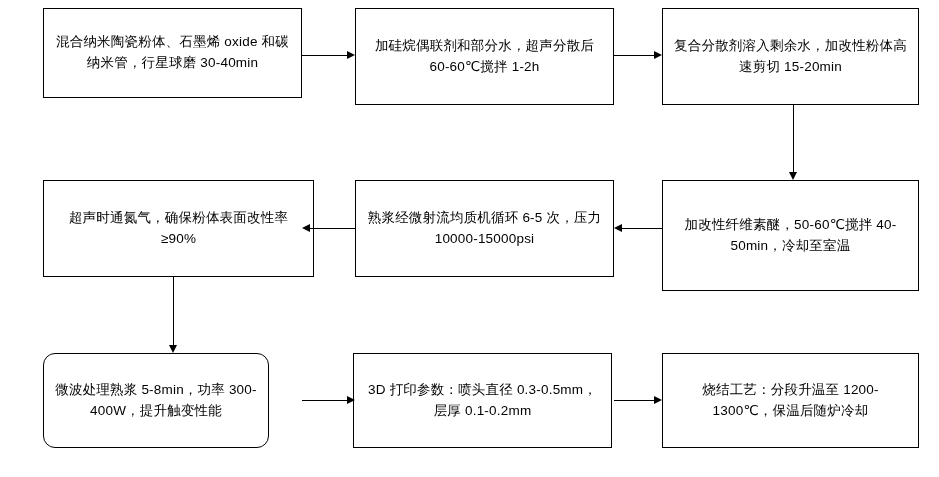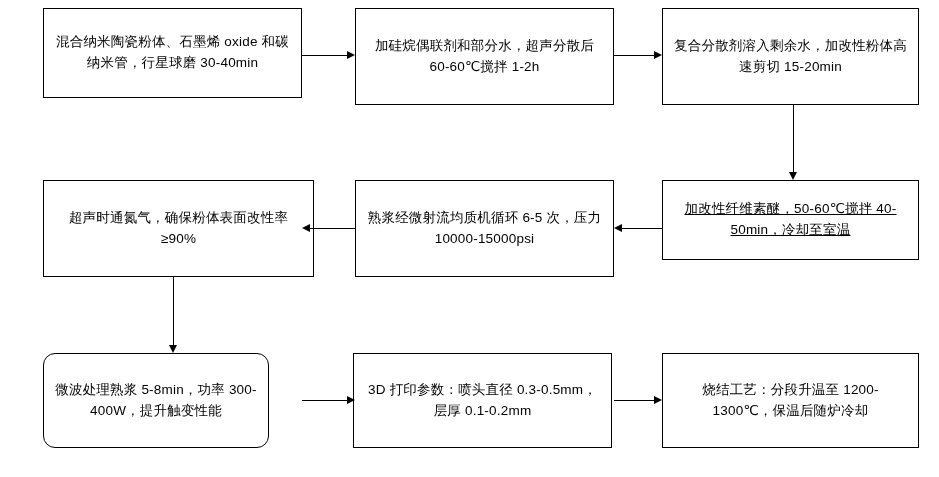--- a/index.html
+++ b/index.html
@@ -79,21 +79,21 @@
   </div>
 
   <div class="node" style="left:43px; top:180px; width:271px; height:97px;">
     <div class="node-label">超声时通氮气，确保粉体表面改性率 ≥90%</div>
   </div>
 
   <div class="node" style="left:355px; top:180px; width:259px; height:97px;">
     <div class="node-label">熟浆经微射流均质机循环 6-5 次，压力 10000-15000psi</div>
   </div>
 
-  <div class="node" style="left:662px; top:180px; width:257px; height:80px;text-decoration:underline;">
+  <div class="node" style="left:662px; top:180px; width:257px; height:111px;">
     <div class="node-label">加改性纤维素醚，50-60℃搅拌 40-50min，冷却至室温</div>
   </div>
 
   <div class="node" style="left:43px; top:353px; width:226px; height:95px;border-radius:12px;">
     <div class="node-label">微波处理熟浆 5-8min，功率 300-400W，提升触变性能</div>
   </div>
 
   <div class="node" style="left:353px; top:353px; width:259px; height:95px;">
     <div class="node-label">3D 打印参数：喷头直径 0.3-0.5mm，层厚 0.1-0.2mm</div>
   </div>

